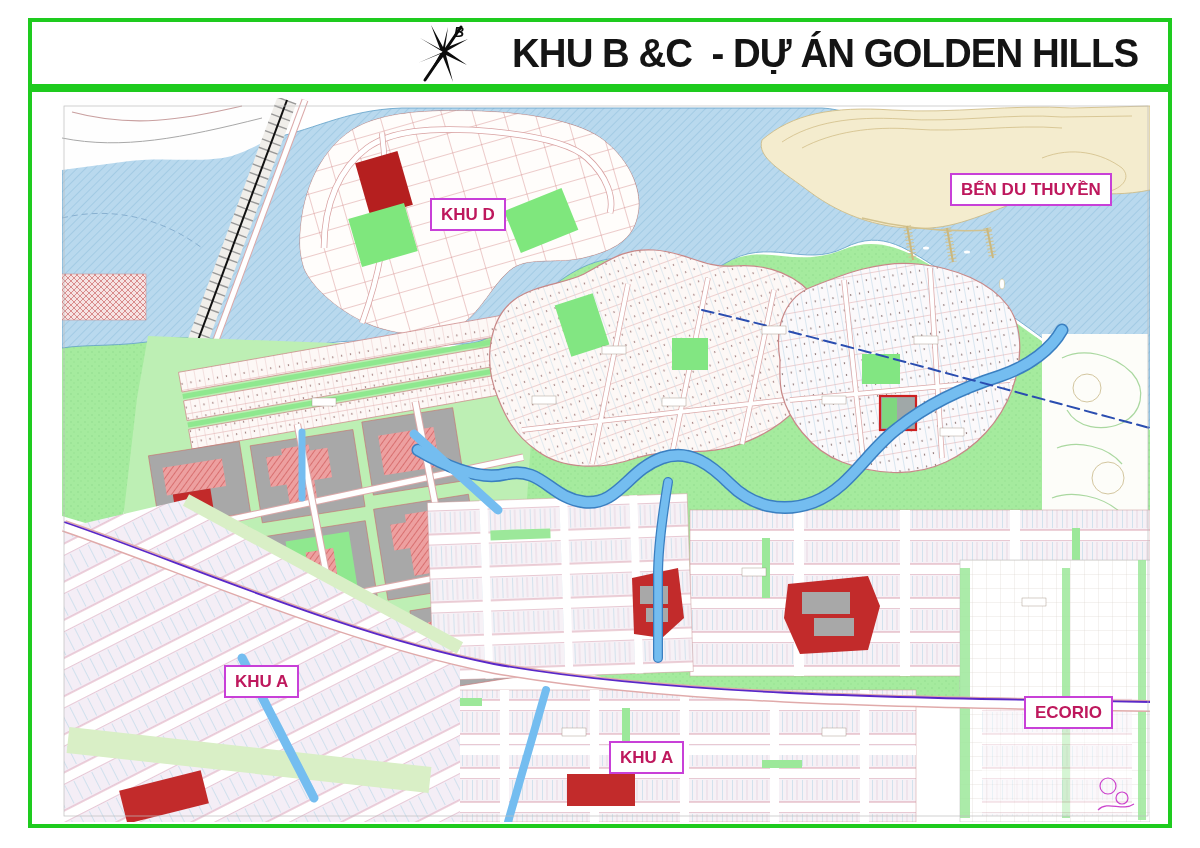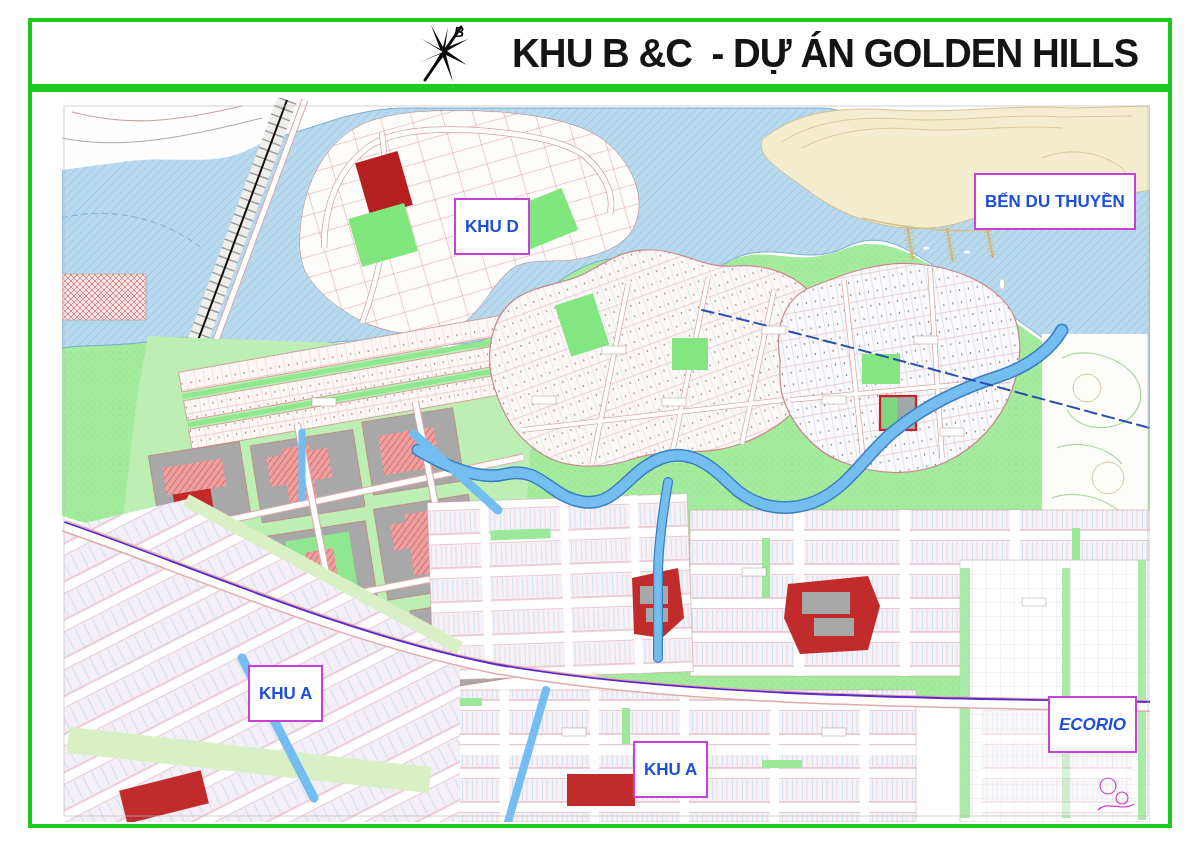--- a/index.html
+++ b/index.html
@@ -6,22 +6,22 @@
   .page{position:relative;width:1200px;height:848px;background:#ffffff;overflow:hidden;
         font-family:"Liberation Sans",sans-serif;}
   .frame{position:absolute;border:4px solid #1ecb1e;background:#ffffff;box-sizing:border-box;}
   .header-box{left:28px;top:18px;width:1144px;height:70px;display:flex;align-items:center;
               justify-content:flex-end;padding-right:30px;}
   .brand{display:flex;align-items:center;gap:14px;}
   .title{font-size:40px;font-weight:bold;color:#141414;letter-spacing:-1px;white-space:pre;
          transform:scaleX(.96);transform-origin:right center;}
   .map-box{left:28px;top:88px;width:1144px;height:740px;}
   .map-canvas{position:absolute;left:30px;top:6px;width:1088px;height:724px;}
-  .map-label{position:absolute;background:#ffffff;border:2px solid #c840d8;color:#1d4ed8;
-             font-weight:bold;font-size:17px;line-height:1;padding:18px 9px;white-space:nowrap;margin-left:24px;}
+  .map-label{position:absolute;background:#ffffff;border:2px solid #c840d8;color:#be185d;
+             font-weight:bold;font-size:17px;line-height:1;padding:6px 9px;white-space:nowrap;}
   .lbl-khu-d{left:428px;top:210px;}
   .lbl-ben{left:948px;top:173px;}
 </style>
 </head>
 <body>
 
 <div class="page">
 
   <div class="frame header-box">
     <div class="brand">
@@ -346,15 +346,15 @@
         <path d="M1036,712 C1046,702 1060,714 1072,706"></path>
       </g>
 
       <rect x="2" y="8" width="1084" height="710" fill="none" stroke="#bdbdbd" stroke-width="0.7"></rect>
     </svg>
 
     <div class="map-label lbl-khu-d" style="left:398px;top:106px;">KHU D</div>
     <div class="map-label lbl-ben" style="left:918px;top:81px;">BẾN DU THUYỀN</div>
     <div class="map-label" style="left:192px;top:573px;">KHU A</div>
     <div class="map-label" style="left:577px;top:649px;">KHU A</div>
-    <div class="map-label" style="left:992px;top:604px;font-style:italic;">ECORIO</div>
+    <div class="map-label" style="left:992px;top:604px;">ECORIO</div>
   </div>
 </div>
 
 </body></html>

